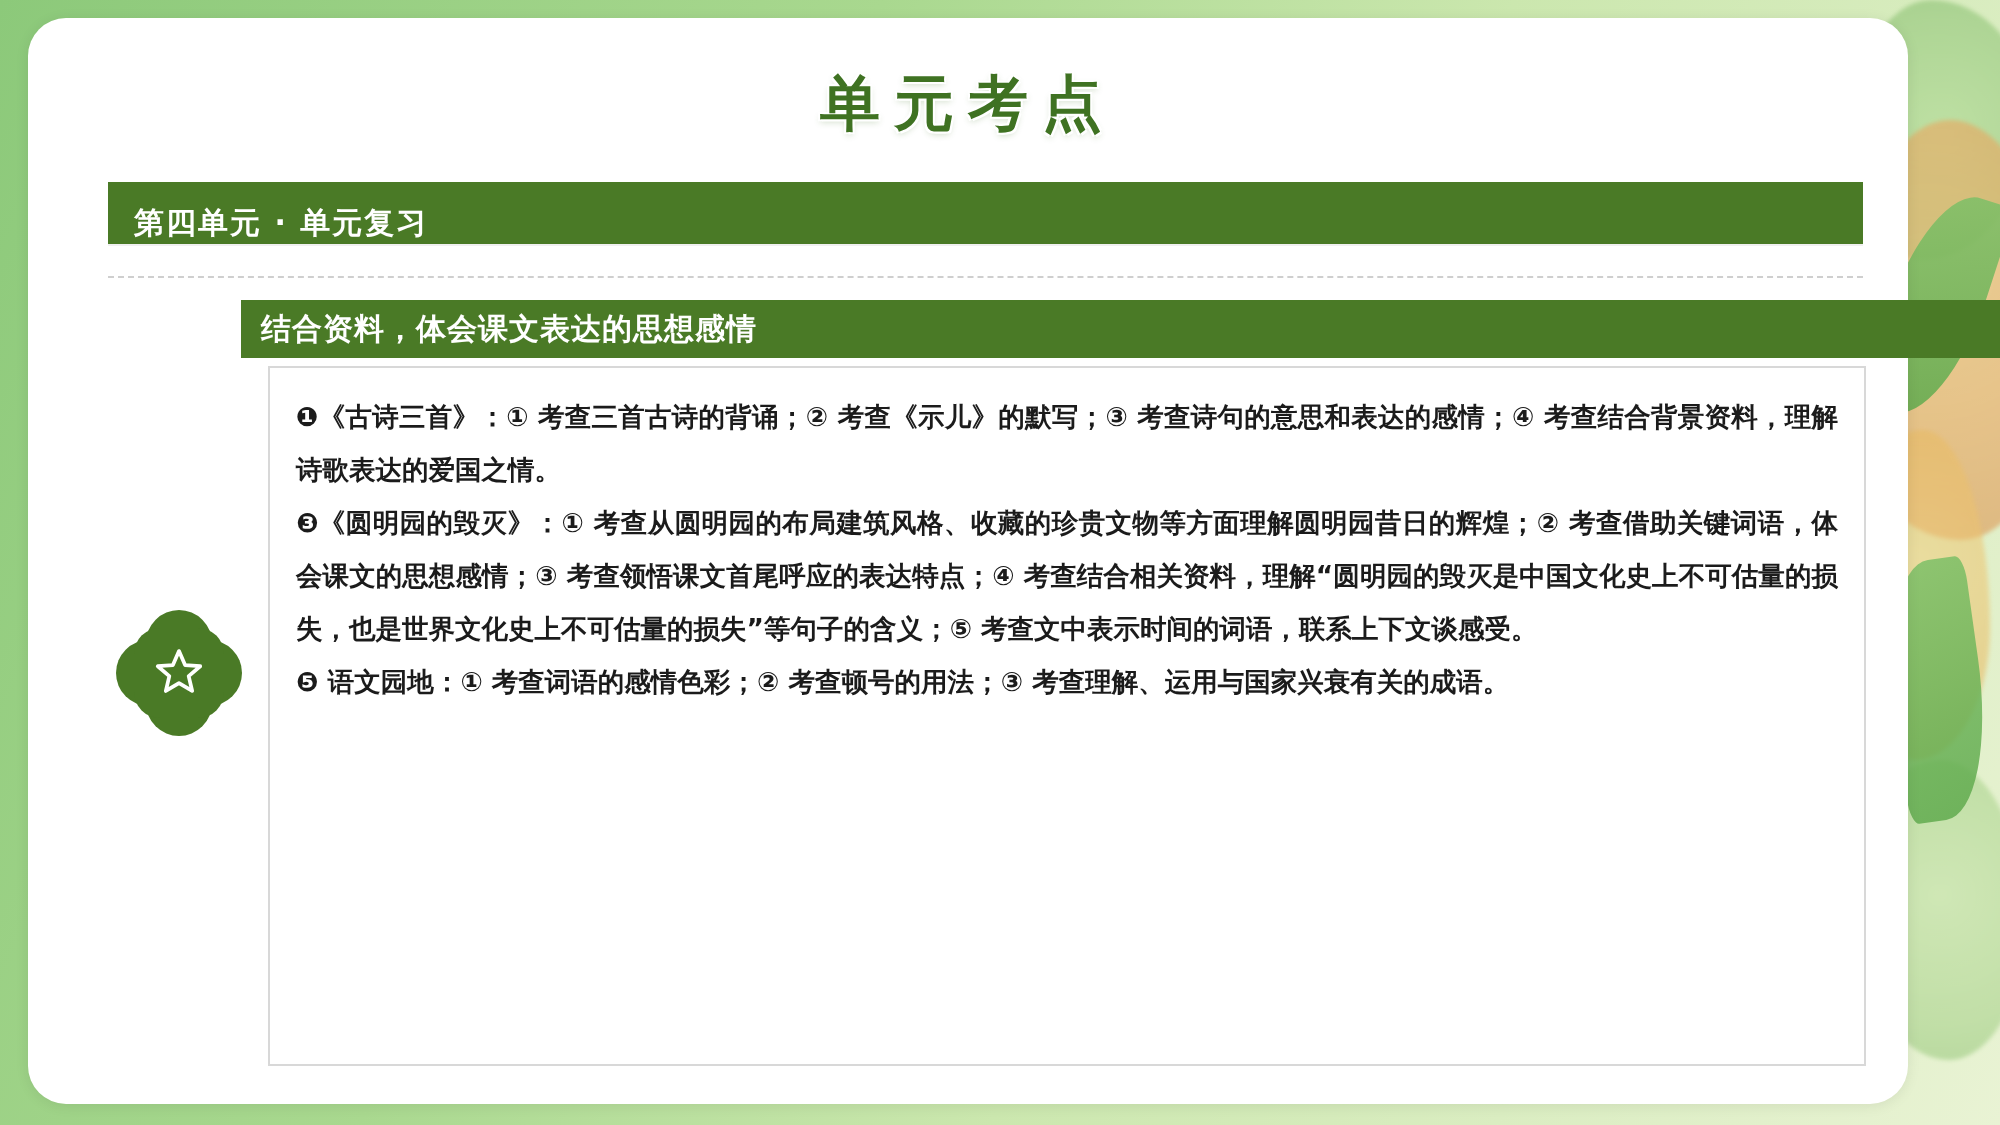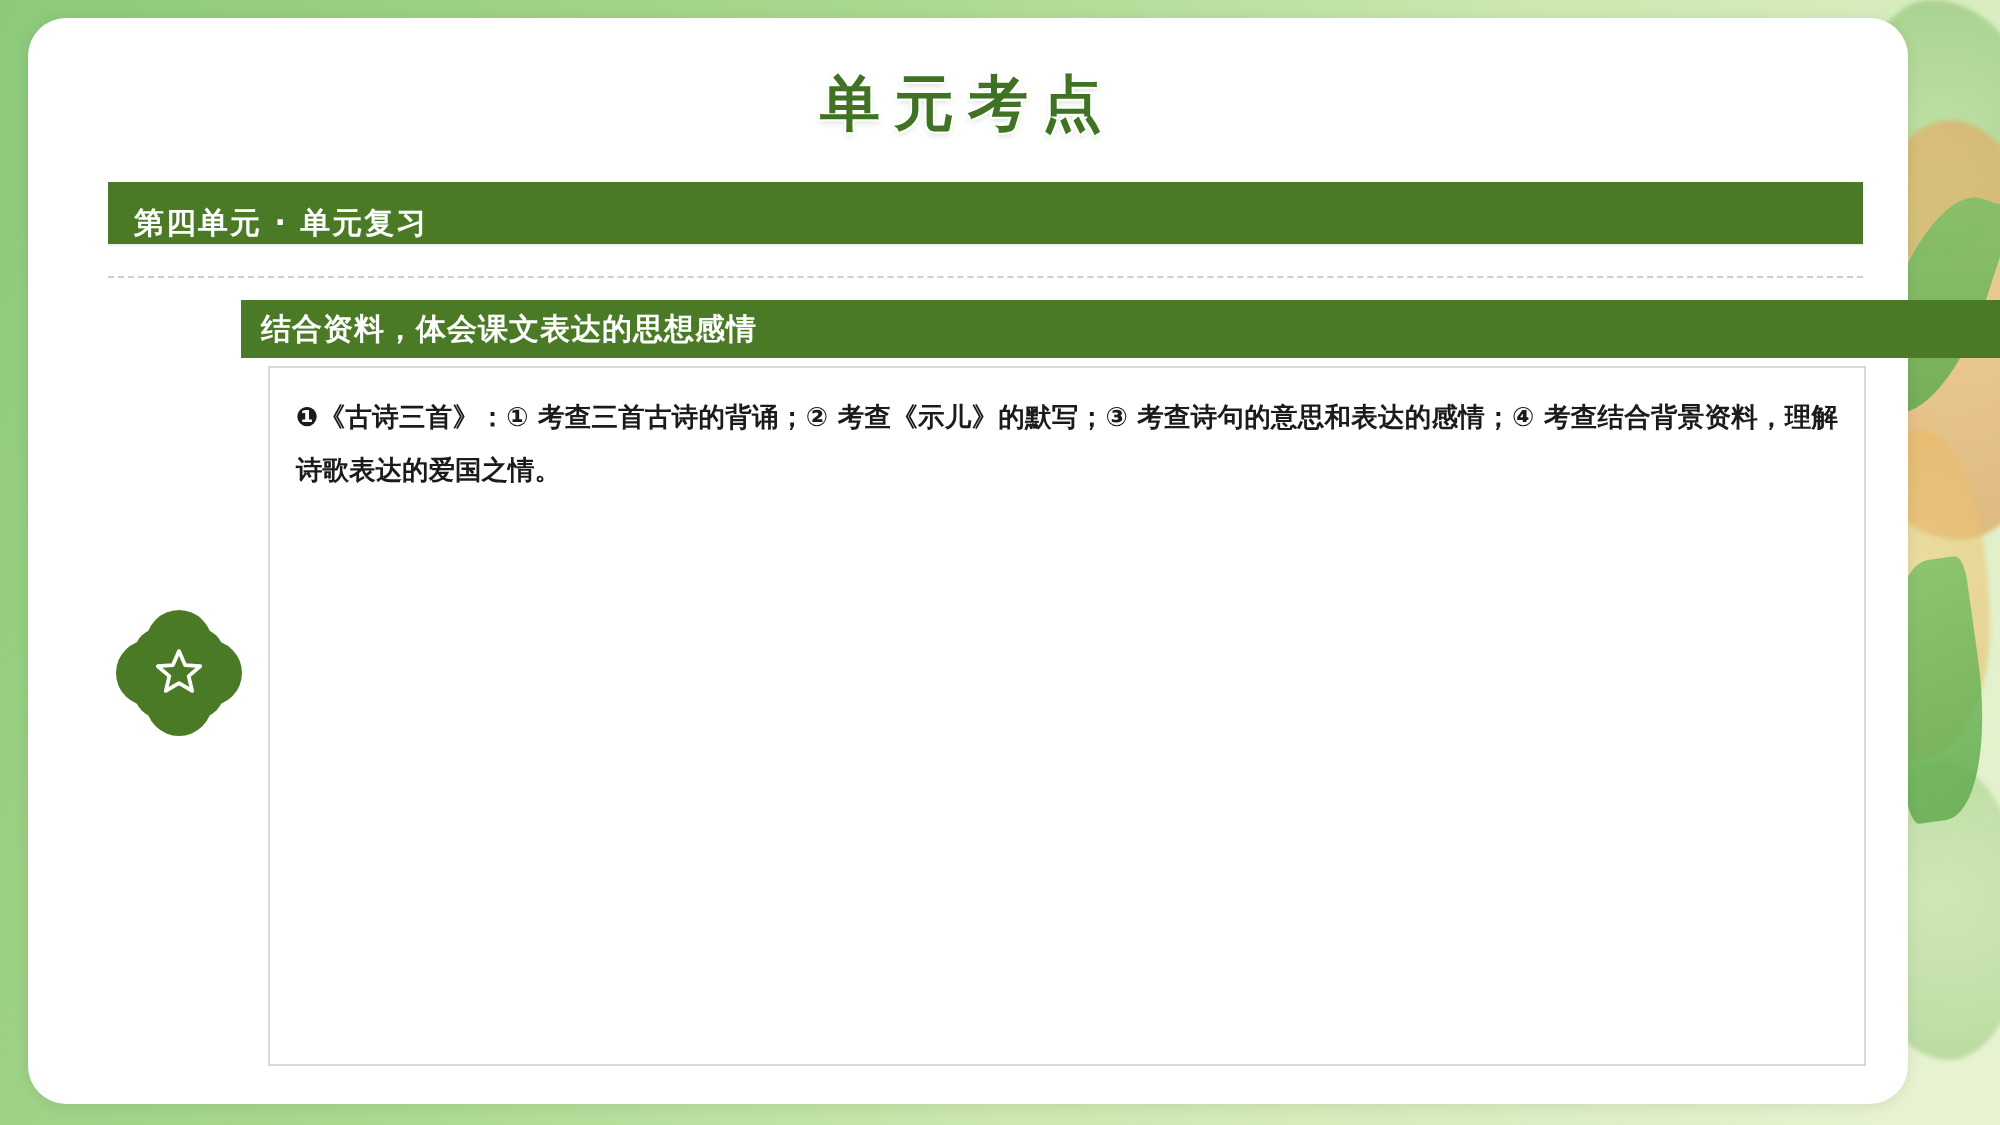--- a/index.html
+++ b/index.html
@@ -221,20 +221,22 @@
     </div>
 
     <div class="divider"></div>
 
     <div class="section-bar">
       <div class="section-bar-text">结合资料，体会课文表达的思想感情</div>
     </div>
 
     <div class="content-box">
       <p class="para">❶《古诗三首》：① 考查三首古诗的背诵；② 考查《示儿》的默写；③ 考查诗句的意思和表达的感情；④ 考查结合背景资料，理解诗歌表达的爱国之情。</p>
+      <p class="para">❸《圆明园的毁灭》：① 考查从圆明园的布局建筑风格、收藏的珍贵文物等方面理解圆明园昔日的辉煌；② 考查借助关键词语，体会课文的思想感情；③ 考查领悟课文首尾呼应的表达特点；④ 考查结合相关资料，理解“圆明园的毁灭是中国文化史上不可估量的损失，也是世界文化史上不可估量的损失”等句子的含义；⑤ 考查文中表示时间的词语，联系上下文谈感受。</p>
+      <p class="para">❺ 语文园地：① 考查词语的感情色彩；② 考查顿号的用法；③ 考查理解、运用与国家兴衰有关的成语。</p>
     </div>
 
     <div class="badge">
       <div class="lobe l1"></div>
       <div class="lobe l2"></div>
       <div class="lobe l3"></div>
       <div class="lobe l4"></div>
       <div class="core"></div>
       <div class="star">
         <svg class="star-svg" width="56" height="56" viewBox="0 0 24 24" aria-hidden="true">

